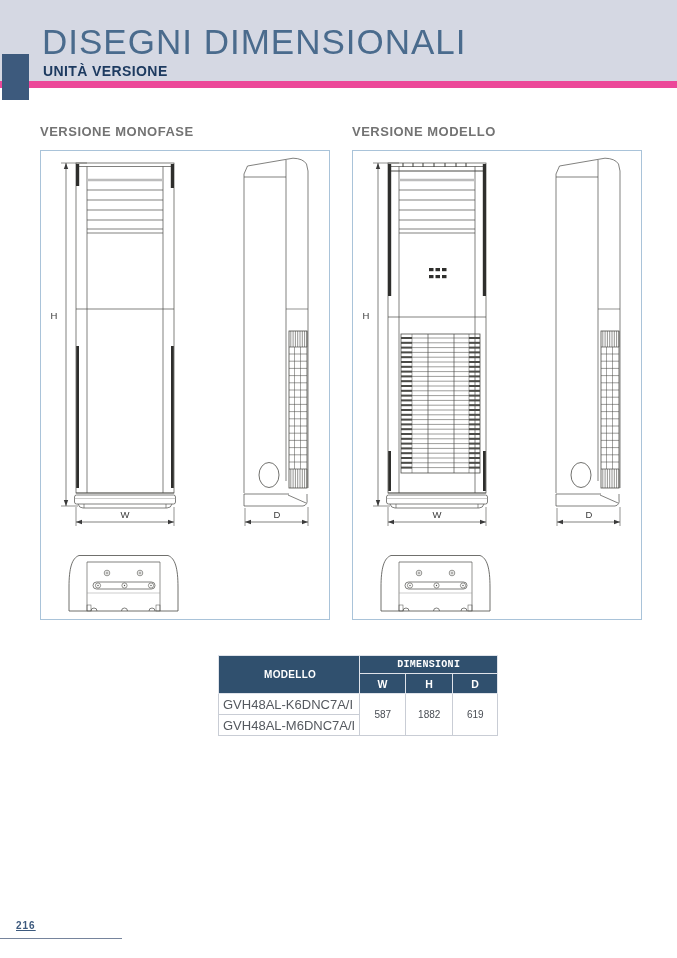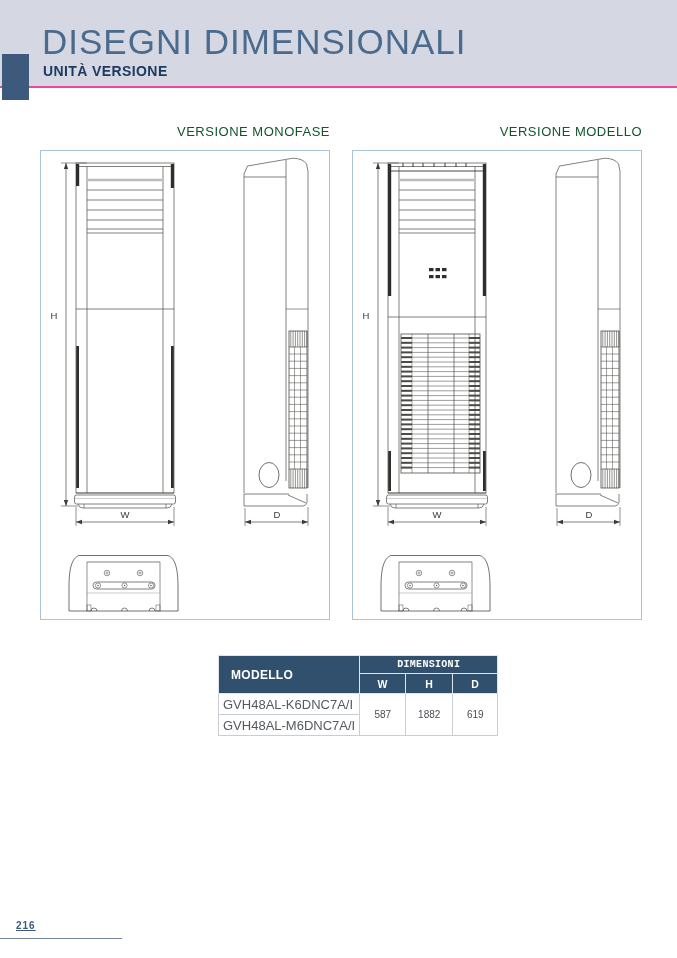--- a/index.html
+++ b/index.html
@@ -2,56 +2,56 @@
 <html><head>
 <meta charset="utf-8">
 <style>
   html,body{margin:0;padding:0;}
   body{
     width:677px;height:958px;position:relative;background:#ffffff;
     font-family:"Liberation Sans",sans-serif;overflow:hidden;
   }
   .header-band{
     position:absolute;left:0;top:0;width:677px;height:88px;
-    background:#d5d8e3;border-bottom:2px solid #ec4899;box-sizing:border-box;
+    background:#d5d8e3;border-bottom:7px solid #ec4899;box-sizing:border-box;
   }
   .page-title{
     position:absolute;left:42px;top:22px;font-size:35px;font-weight:300;
     color:#4a6b8d;letter-spacing:1px;white-space:nowrap;
   }
   .page-subtitle{
     position:absolute;left:43px;top:63px;font-size:14px;font-weight:bold;
     color:#1d3a60;letter-spacing:0.4px;
   }
   .accent-square{
     position:absolute;left:2px;top:54px;width:27px;height:46px;background:#3d5a7d;
   }
   .section-label{
-    position:absolute;top:124px;width:290px;text-align:right;
-    font-size:13px;font-weight:normal;color:#14532d;letter-spacing:0.5px;
+    position:absolute;top:124px;width:290px;text-align:left;
+    font-size:13px;font-weight:bold;color:#737373;letter-spacing:0.5px;
   }
   .section-label.mono{left:40px;}
   .section-label.tri{left:352px;}
   .drawing-box{
     position:absolute;top:150px;width:288px;height:468px;background:#ffffff;
     border:1px solid #a9c3d9;box-sizing:content-box;
   }
   .drawing-box.mono{left:40px;}
   .drawing-box.tri{left:352px;}
   .dim-table{
     position:absolute;left:218px;top:655px;border-collapse:collapse;
     font-size:10px;color:#54585f;
   }
   .dim-table th{
     background:#30506e;color:#ffffff;font-weight:bold;
     border:1px solid #dfe3ea;padding:0 4px;letter-spacing:0.3px;
   }
   .dim-table .th-group{height:17px;font-size:10px;font-family:Liberation Mono, monospace;}
   .dim-table .th-sub{height:19px;font-size:10.5px;}
-  .dim-table .th-model{text-align:left;padding-left:12px;font-size:12px;}
+  .dim-table .th-model{text-align:center;padding-left:6px;font-size:10px;}
   .dim-table td{
     border:1px solid #c9cdd5;height:20px;background:#ffffff;
   }
   .dim-table td.model{text-align:left;padding:0 4px;font-size:13px;white-space:nowrap;color:#55595f;}
   .dim-table td.val{text-align:center;font-size:10px;color:#494d54;}
   .page-number{
     position:absolute;left:16px;top:920px;font-size:10px;font-weight:bold;
     color:#3d5a7e;letter-spacing:1px;text-decoration:underline;
   }
   .footer-line{

